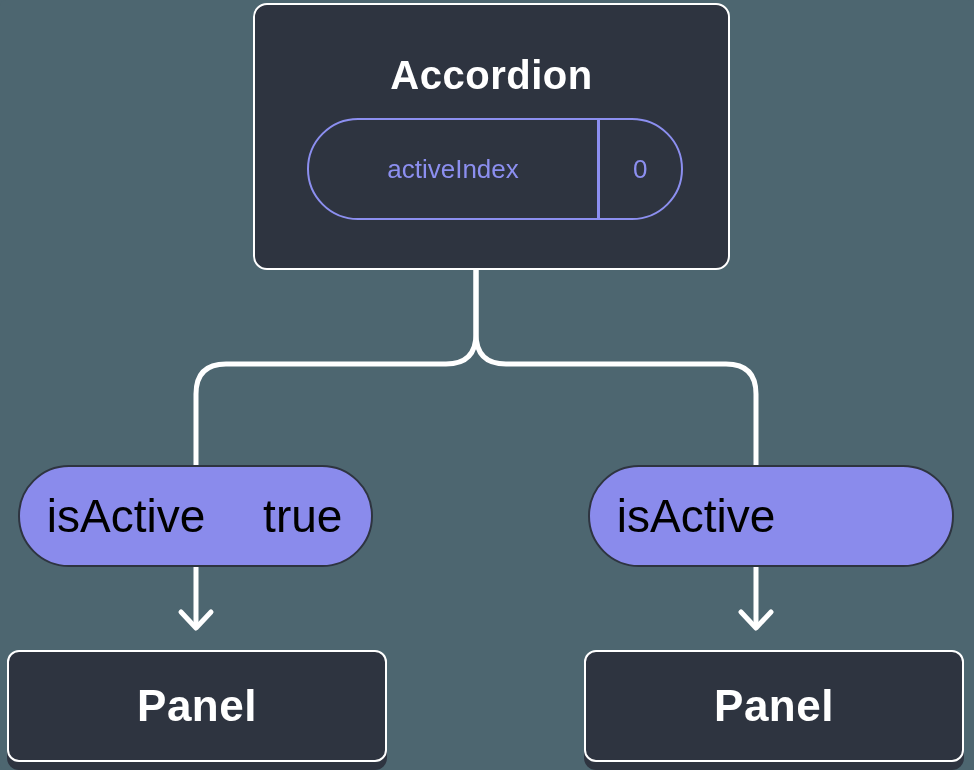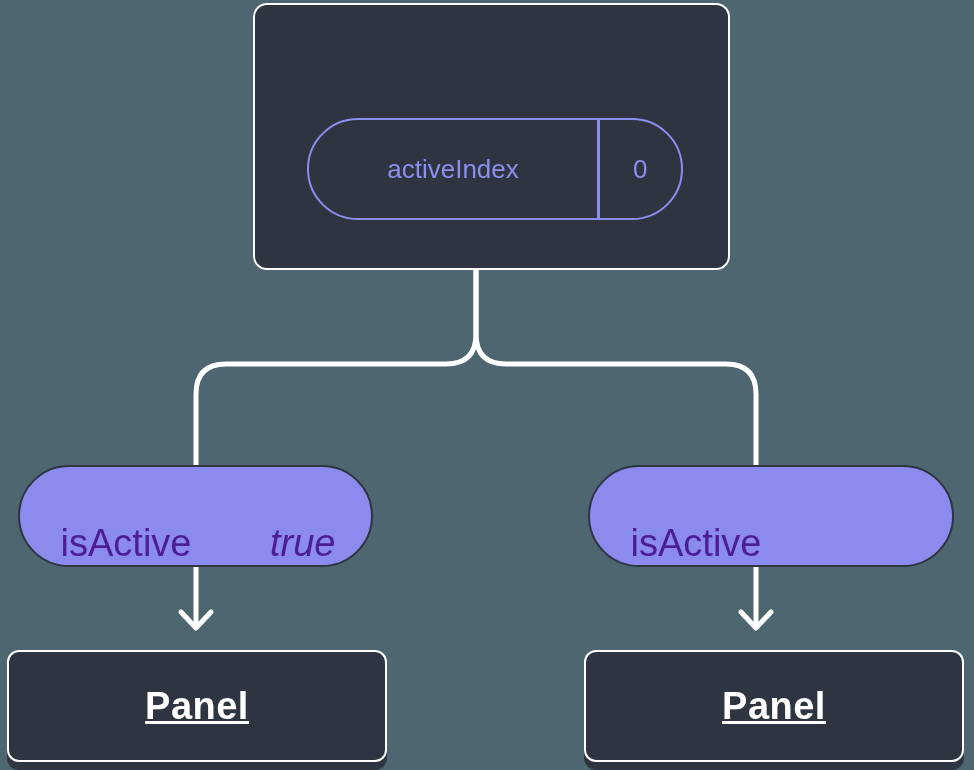--- a/index.html
+++ b/index.html
@@ -82,23 +82,23 @@
   }
   
   .prop-pill {
     position: absolute;
     box-sizing: border-box;
     background: #8a8bec;
     border: 2.5px solid #2e3440;
     border-radius: 51px;
     height: 102px;
     display: flex;
-    align-items: flex-end;
-    color: #4c1d95;
-    font-size: 38px;
+    align-items: center;
+    color: #000000;
+    font-size: 46px;
     z-index: 2;
   }
   .prop-pill-left {
     left: 18px;
     top: 465px;
     width: 355px;
   }
   .prop-pill-right {
     left: 588px;
     top: 465px;
@@ -112,55 +112,54 @@
   }
   .prop-pill .pill-divider {
     width: 2.5px;
     background: #2e3440;
   }
   .prop-pill .pill-value {
     flex: 1;
     display: flex;
     align-items: center;
     justify-content: center;
-    font-style: italic;
   }
   
   .panel-node {
     width: 380px;
     height: 112px;
     top: 650px;
     border-radius: 12px;
     display: flex;
     align-items: center;
     justify-content: center;
-    font-size: 38px;
+    font-size: 44px;
     font-weight: 600;
     letter-spacing: 0.5px;
     box-shadow: 0 8px 0 0 #2e3440;
-    text-decoration: underline;
   }
   .panel-node-left  { left: 7px; }
   .panel-node-right { left: 584px; }
 </style>
 </head>
 <body>
 
 <div class="canvas">
 
   <svg class="connector-layer" width="974" height="770" viewBox="0 0 974 770" fill="none" stroke="#ffffff" stroke-width="5" stroke-linecap="round" stroke-linejoin="round">
     <path d="M 476 266 L 476 334 Q 476 364 446 364 L 226 364 Q 196 364 196 394 L 196 470"></path>
     <path d="M 476 266 L 476 334 Q 476 364 506 364 L 726 364 Q 756 364 756 394 L 756 470"></path>
     <path d="M 196 563 L 196 626"></path>
     <path d="M 181 612 L 196 628 L 211 612"></path>
     <path d="M 756 563 L 756 626"></path>
     <path d="M 741 612 L 756 628 L 771 612"></path>
   </svg>
 
   <div class="node accordion-node">
+    <div class="node-title">Accordion</div>
     <div class="state-pill">
       <div class="pill-name">activeIndex</div>
       <div class="pill-divider"></div>
       <div class="pill-value">0</div>
     </div>
   </div>
 
   <div class="prop-pill prop-pill-left">
     <div class="pill-name">isActive</div>
     <div class="pill-divider"></div>

